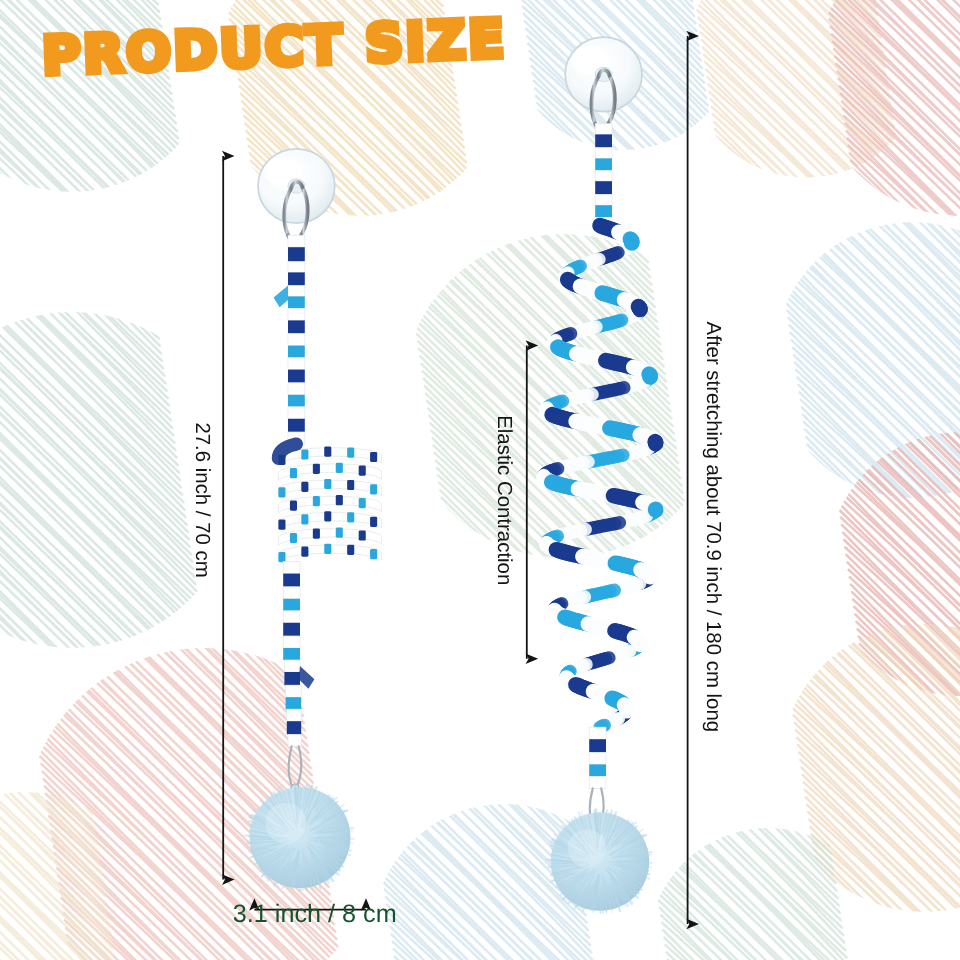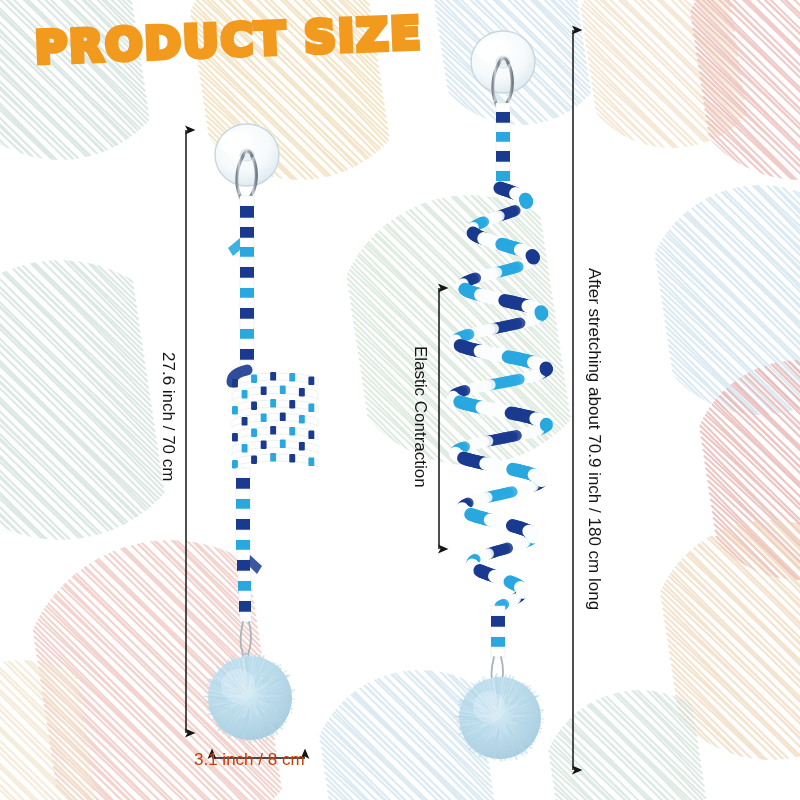--- a/index.html
+++ b/index.html
@@ -35,22 +35,22 @@
   .vlabel{
     position:absolute;
     font-size:17px;
     color:#141414;
     white-space:nowrap;
     transform-origin:left top;
     transform:rotate(90deg);
   }
   .hlabel{
     position:absolute;
-    font-size:17px;
-    color:#c2410c;
+    font-size:21px;
+    color:#14532d;
     white-space:nowrap;
   }
 </style>
 </head>
 <body>
 
 <div id="stage">
 
   <svg class="layer" id="bg-layer" viewBox="0 0 800 800">
     <defs>

